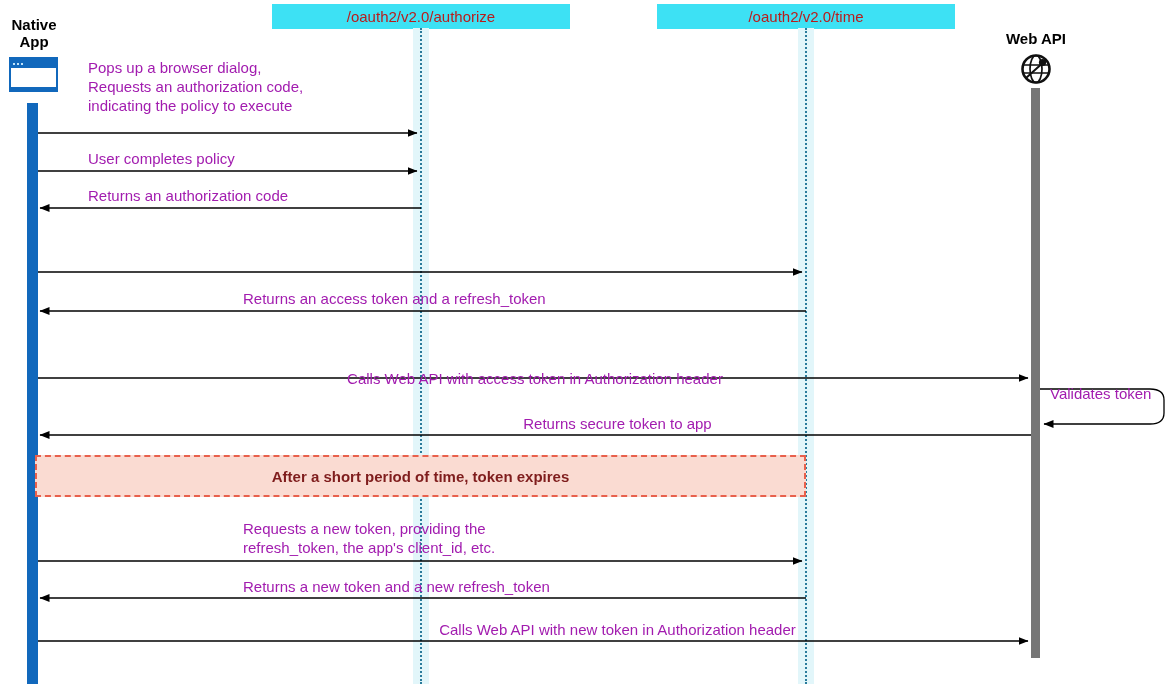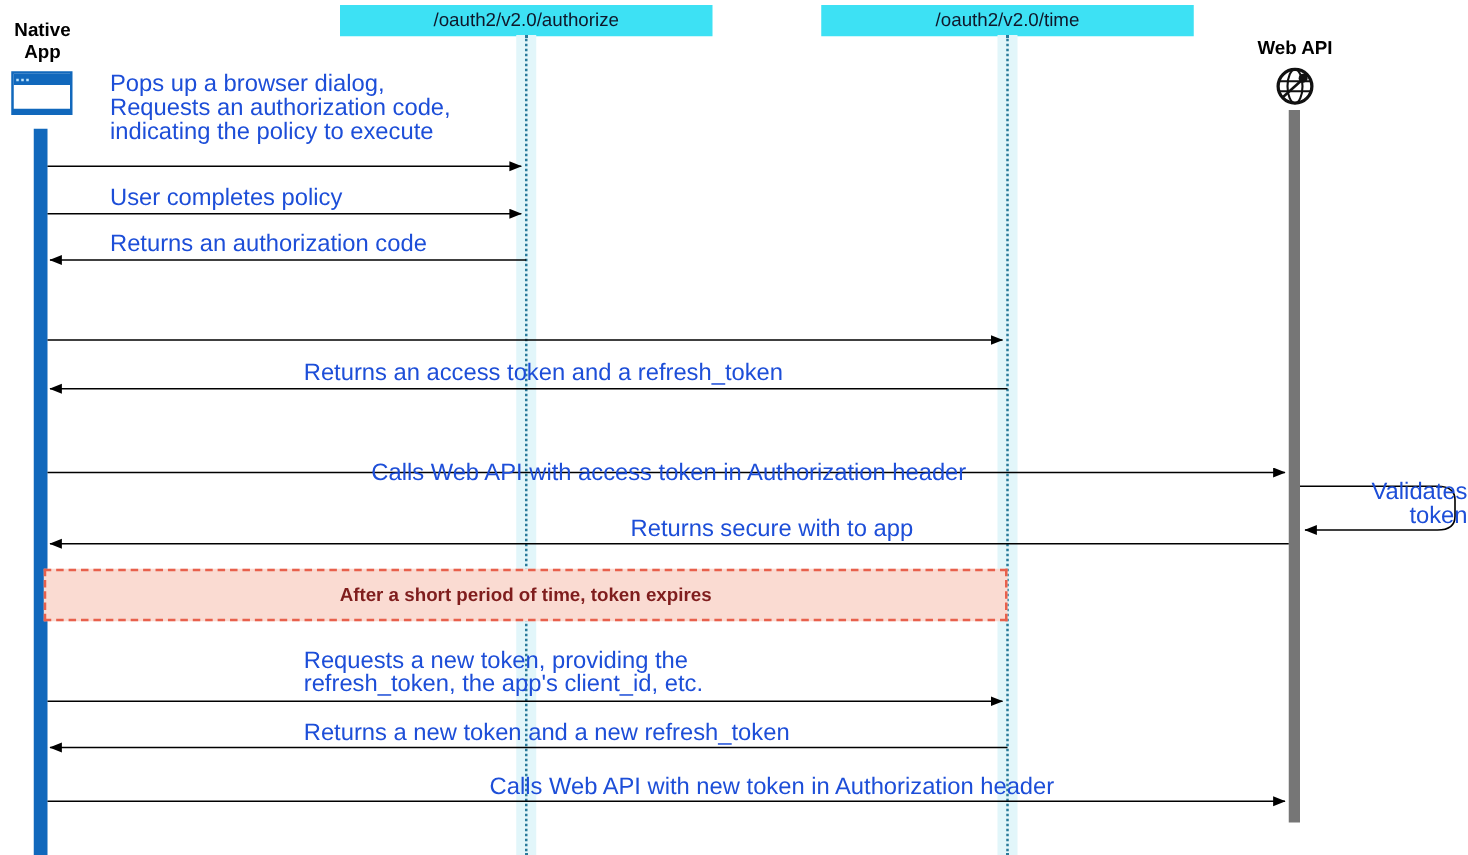--- a/index.html
+++ b/index.html
@@ -6,21 +6,21 @@
   body { background:#ffffff; font-family:"Liberation Sans", sans-serif; }
   #diagram-canvas {
     position:relative; width:1174px; height:684px; background:#ffffff;
     overflow:hidden; color:#111;
   }
 
   
   .endpoint-header {
     position:absolute; top:4px; height:25px; width:298px;
     background:#3DE1F4; display:flex; align-items:center; justify-content:center;
-    font-size:15px; color:#0f172a;
+    font-size:15px; color:#b91c1c;
   }
   #authorize-header { left:272px; }
   #token-header { left:657px; }
 
   .actor-label {
     position:absolute; font-weight:bold; font-size:15px; line-height:17px;
     text-align:center; white-space:pre-line; color:#000;
   }
   #native-app-label { left:6px; top:16px; width:56px; }
   #web-api-label { left:996px; top:30px; width:80px; }
@@ -47,21 +47,21 @@
   #lifeline-authorize { left:420px; }
   #lifeline-token { left:805px; }
 
   #native-activation-bar { position:absolute; left:27px; top:103px; width:11px; height:581px; background:#1168BC; }
   #webapi-activation-bar { position:absolute; left:1031px; top:88px; width:9px; height:570px; background:#767676; }
 
   
   #messages-layer { position:absolute; left:0; top:0; width:1174px; height:684px; pointer-events:none; }
 
   
-  .msg-label { position:absolute; font-size:19px; line-height:19px; color:#1d4ed8; white-space:pre-line; }
+  .msg-label { position:absolute; font-size:15px; line-height:19px; color:#a21caf; white-space:pre-line; }
   .msg-center { text-align:center; }
   #label-m1  { left:88px;  top:58px; }
   #label-m2  { left:88px;  top:149px; }
   #label-m3  { left:88px;  top:186px; }
   #label-m4  { left:243px; top:229px; }
   #label-m5  { left:243px; top:289px; }
   #label-m6  { left:240px; top:369px; width:590px; }
   #label-m7  { left:1050px; top:384px;text-align:right; }
   #label-m8  { left:330px; top:414px; width:575px; }
   #label-m9  { left:243px; top:519px; }
@@ -139,21 +139,21 @@
   </svg>
 
   <div class="msg-label" id="label-m1">Pops up a browser dialog,
 Requests an authorization code,
 indicating the policy to execute</div>
   <div class="msg-label" id="label-m2">User completes policy</div>
   <div class="msg-label" id="label-m3">Returns an authorization code</div>
   <div class="msg-label" id="label-m5">Returns an access token and a refresh_token</div>
   <div class="msg-label msg-center" id="label-m6">Calls Web API with access token in Authorization header</div>
   <div class="msg-label" id="label-m7">Validates token</div>
-  <div class="msg-label msg-center" id="label-m8">Returns secure with to app</div>
+  <div class="msg-label msg-center" id="label-m8">Returns secure token to app</div>
   <div class="msg-label" id="label-m9">Requests a new token, providing the
 refresh_token, the app's client_id, etc.</div>
   <div class="msg-label" id="label-m10">Returns a new token and a new refresh_token</div>
   <div class="msg-label msg-center" id="label-m11">Calls Web API with new token in Authorization header</div>
 
   <div id="note-box">
     <span class="note-text">After a short period of time, token expires</span>
   </div>
 
 </div>

